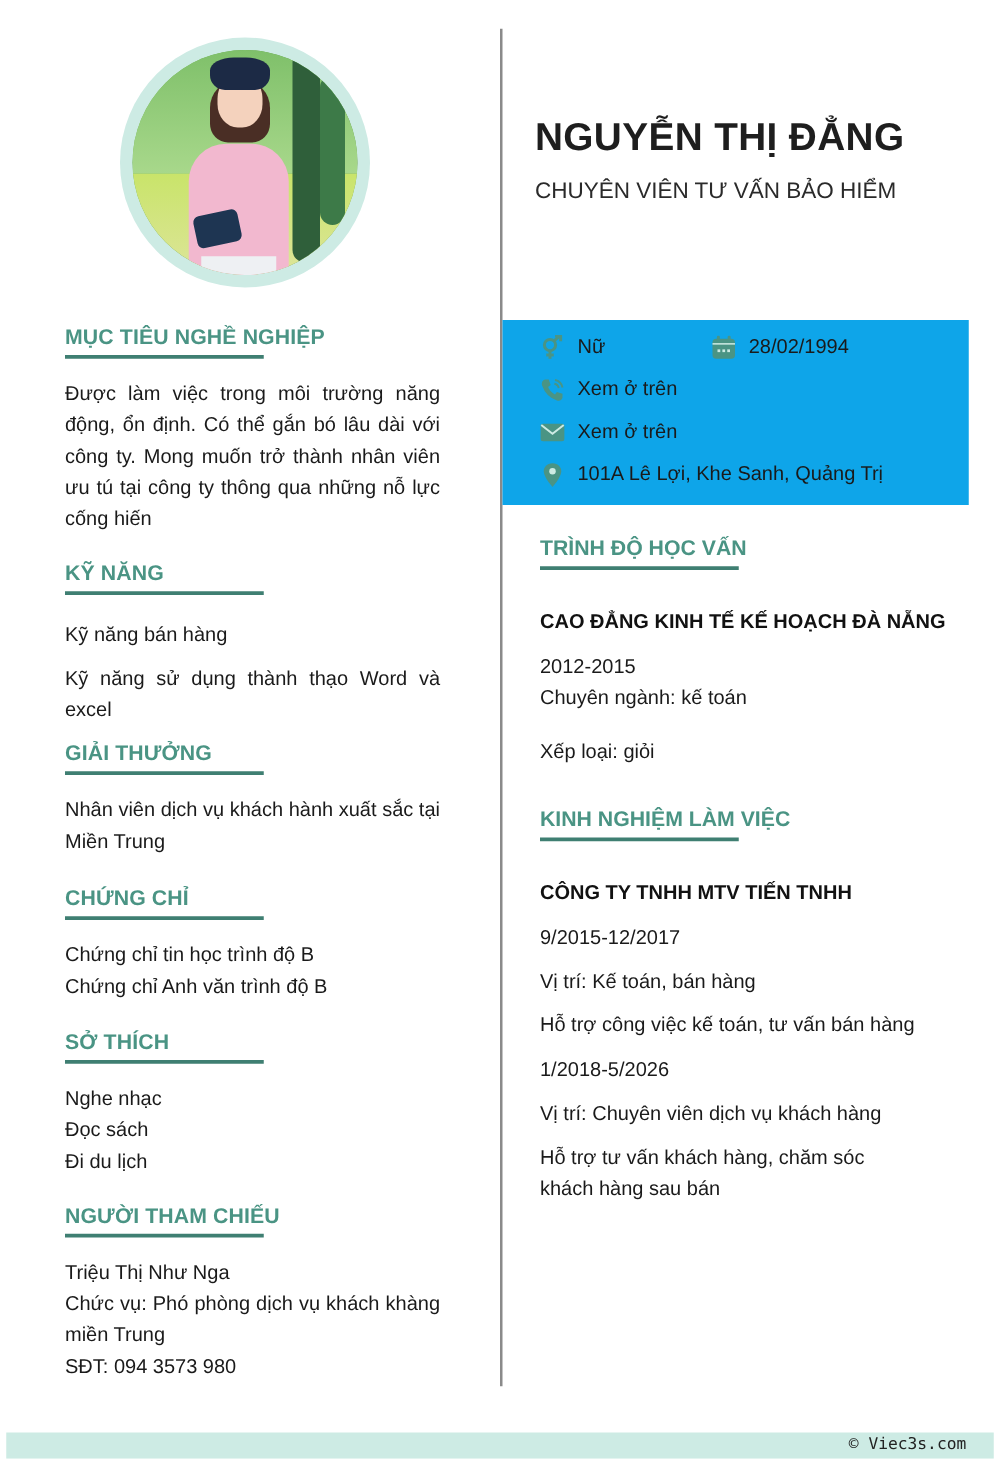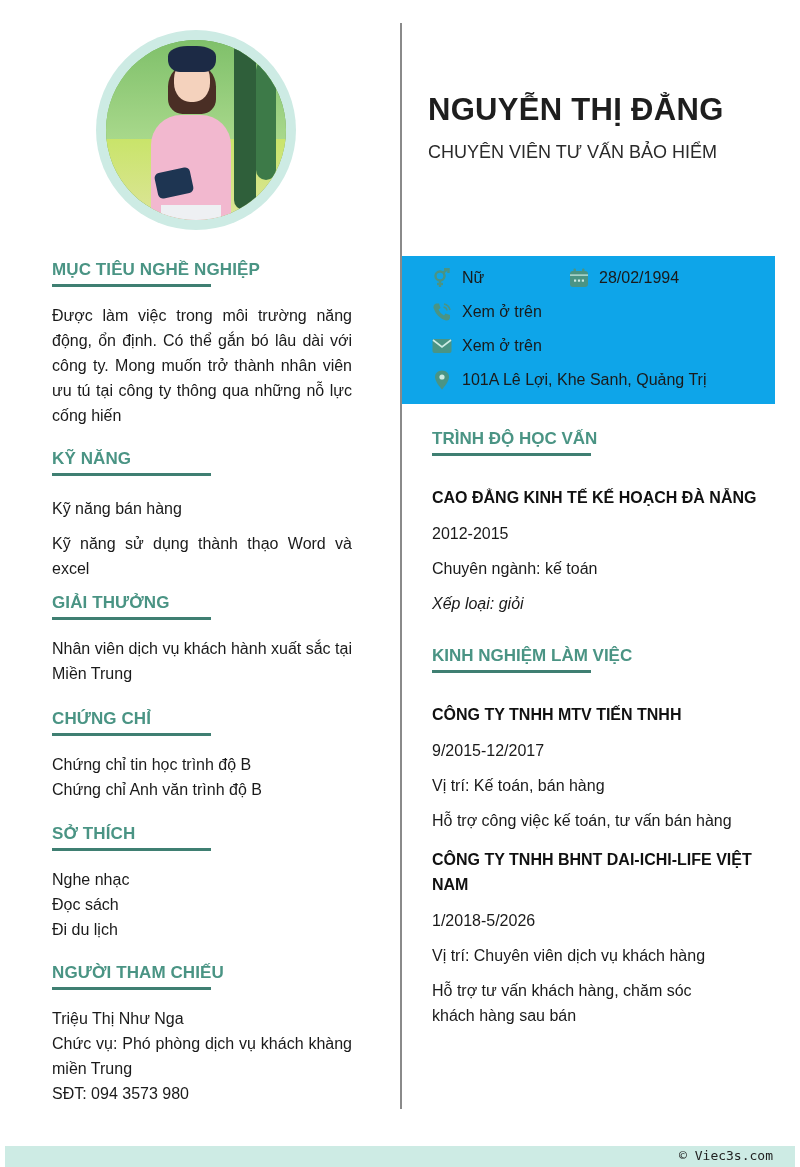--- a/index.html
+++ b/index.html
@@ -163,37 +163,36 @@
     </span>
     <span class="val">101A Lê Lợi, Khe Sanh, Quảng Trị</span>
   </div>
 </div>
 
 <div class="section" style="left:432px; top:428px; width:330px;">
   <div class="r-sec-title">TRÌNH ĐỘ HỌC VẤN</div>
   <div class="sec-underline"></div>
   <div class="r-bold" style="margin-top:29px;">CAO ĐẲNG KINH TẾ KẾ HOẠCH ĐÀ NẴNG</div>
   <div class="txt" style="margin-top:11px;">2012-2015</div>
-  <div class="txt" style="margin-top:10px;">Chuyên ngành: kế toán</div>
-  <div class="txt" style="margin-top:10px;font-style:italic;">Xếp loại: giỏi</div>
+  <div class="txt" style="">Chuyên ngành: kế toán</div>
+  <div class="txt" style="margin-top:18px;">Xếp loại: giỏi</div>
 </div>
 
 <div class="section" style="left:432px; top:645px; width:330px;">
   <div class="r-sec-title">KINH NGHIỆM LÀM VIỆC</div>
   <div class="sec-underline"></div>
 
   <div>
     <div class="r-bold" style="margin-top:29px;">CÔNG TY TNHH MTV TIẾN TNHH</div>
     <div class="txt" style="margin-top:11px;">9/2015-12/2017</div>
     <div class="txt" style="margin-top:10px;">Vị trí: Kế toán, bán hàng</div>
     <div class="txt" style="margin-top:10px;">Hỗ trợ công việc kế toán, tư vấn bán hàng</div>
   </div>
 
   <div>
-    <div class="r-bold" style="margin-top:14px; width:330px;">CÔNG TY TNHH BHNT DAI-ICHI-LIFE VIỆT NAM</div>
     <div class="txt" style="margin-top:11px;">1/2018-5/2026</div>
     <div class="txt" style="margin-top:10px;">Vị trí: Chuyên viên dịch vụ khách hàng</div>
     <div class="txt" style="margin-top:10px; width:300px;">Hỗ trợ tư vấn khách hàng, chăm sóc khách hàng sau bán</div>
   </div>
 </div>
 
 <div class="footer">
   <span>© Viec3s.com</span>
 </div>
 

